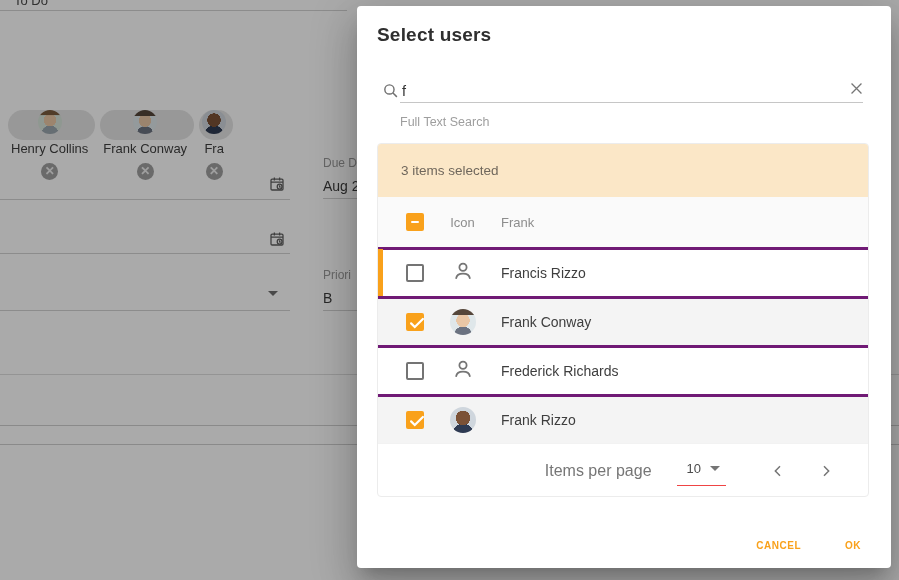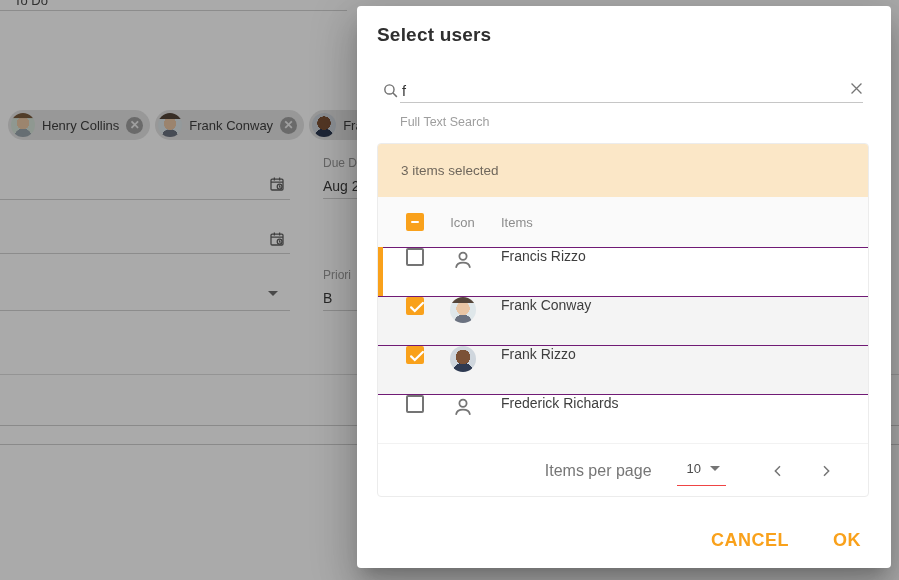--- a/index.html
+++ b/index.html
@@ -6,21 +6,21 @@
   html,body { width:899px; height:580px; overflow:hidden;
     font-family:"Liberation Sans", sans-serif; background:#fff; }
   .stage { position:relative; width:899px; height:580px; overflow:hidden; }
 
   
   .backdrop { position:absolute; inset:0; background:#fff; }
   .bg-status-value { position:absolute; left:14px; top:-7px; font-size:13px; color:#4a4a4a; }
   .bg-line { position:absolute; height:1px; background:#d2d2d2; }
   .chip-row { position:absolute; left:8px; top:110px; display:flex; gap:5px; }
   .chip { height:30px; border-radius:15px; background:#e4e4e4; display:flex; align-items:center;
-          padding:0 7px 0 3px; gap:7px; white-space:nowrap; }
+          padding:0 7px 0 3px; gap:7px; white-space:nowrap;flex-direction:column; }
   .chip .label { font-size:13px; color:#3f3f3f; }
   .chip .av { width:24px; height:24px; }
   .chip-x { width:17px; height:17px; border-radius:50%; background:#9f9f9f; color:#efefef;
             font-size:12px; line-height:17px; text-align:center; font-weight:bold; }
   .av { width:26px; height:26px; border-radius:50%; flex:none; }
   .av-henry-collins { background:
       linear-gradient(180deg,#7a5c3e 0 22%,transparent 23%),
       radial-gradient(circle at 50% 42%,#eac8a6 0 34%,transparent 35%),
       radial-gradient(circle at 50% 102%,#9aa5ad 0 32%,transparent 33%), #d7e4da; }
   .av-frank-conway { background:
@@ -52,22 +52,22 @@
   .search-underline { position:absolute; left:43px; top:96px; width:463px; height:1px; background:#c6c6c6; }
   .search-hint { position:absolute; left:43px; top:109px; font-size:12.5px; color:#9e9e9e; }
 
   .card { position:absolute; left:20px; top:137px; width:492px; height:354px;
           border:1px solid #ececec; border-radius:4px; overflow:hidden;
           display:flex; flex-direction:column; background:#fff; }
   .banner { flex:none; height:53px; display:flex; align-items:center; padding-left:23px;
             font-size:13.5px; }
   .thead { flex:none; height:50px; display:flex; align-items:center; background:#fafafa; }
   .th { font-size:13px; color:#8d8d8d; }
-  .trow { flex:none; height:49px; display:flex; align-items:flex-start; position:relative;
-          border-top:1px solid #701a75; background:#fff; }
+  .trow { flex:none; height:49px; display:flex; align-items:center; position:relative;
+          border-top:3px solid #701a75; background:#fff; }
   .trow.checked { background:#f4f4f4; }
   .trow.active::before { content:''; position:absolute; left:0; top:-1px; bottom:0; width:5px;
           background:var(--accent); }
   .cb { margin-left:28px; width:18px; height:18px; border:2px solid #747474; border-radius:2px;
         flex:none; position:relative; cursor:pointer; background:#fff; }
   .cb svg, .cb .dash { display:none; }
   .cb.checked, .cb.indet { background:var(--accent); border-color:var(--accent); }
   .cb.checked svg { display:block; position:absolute; left:0px; top:1px; }
   .cb.indet .dash { display:block; position:absolute; left:3px; top:6px; width:8px; height:2px;
         background:#fff; border-radius:1px; }
@@ -82,21 +82,21 @@
   .psel { display:flex; align-items:center; gap:9px; margin-left:25px; padding:6px 6px 9px 10px;
           border-bottom:1px solid #ef4444; cursor:pointer; }
   .psel .val { font-size:13px; color:#4c4c4c; }
   .psel .caret { width:0; height:0; border-left:5px solid transparent; border-right:5px solid transparent;
           border-top:5px solid #757575; }
   .pg-btn { width:24px; height:24px; display:flex; align-items:center; justify-content:center;
           cursor:pointer; color:#757575; }
   .pg-prev { margin-left:40px; } .pg-next { margin-left:24px; }
 
   .actions { position:absolute; right:30px; bottom:17px; display:flex; gap:44px; align-items:center; }
-  .btn { font-size:18px; font-weight:bold; letter-spacing:.5px; color:var(--accent);
+  .btn { font-size:10px; font-weight:bold; letter-spacing:.5px; color:var(--accent);
          background:none; border:none; cursor:pointer; font-family:inherit; }
 </style>
 </head>
 <body>
 
 <div class="stage">
 
   <div class="backdrop">
     <div class="bg-status-value">To Do</div>
     <div class="bg-line" style="left:0;top:10px;width:347px;"></div>
@@ -177,21 +177,21 @@
 
     <div class="card">
       <div class="banner" style="background: rgb(251, 231, 199); color: rgb(111, 103, 92);">3 items selected</div>
 
       <div class="thead">
         <span class="cb indet" id="head-cb">
 
           <span class="dash"></span>
         </span>
         <span class="th th-icon">Icon</span>
-        <span class="th th-name">Items</span>
+        <span class="th th-name">Frank</span>
       </div>
 
       <div id="rows">
   <div class="trow active" data-icon="person-placeholder">
     <span class="cb">
       
       
     </span>
     <span class="icon-cell">
       <span class="person-svg">
@@ -212,50 +212,50 @@
               </svg>
 
     </span>
     <span class="icon-cell">
 
       <span class="av av-frank-conway"></span>
     </span>
     <span class="name-cell">Frank Conway</span>
   </div>
 
-  <div class="trow checked" data-icon="avatar-frank-rizzo">
-    <span class="cb checked">
-      <svg width="18" height="14" viewBox="0 0 24 19">
-                <path d="M4 10l5 5L20 4" fill="none" stroke="#fff" stroke-width="3" stroke-linecap="round"></path>
-              </svg>
-
-    </span>
-    <span class="icon-cell">
-
-      <span class="av av-frank-rizzo"></span>
-    </span>
-    <span class="name-cell">Frank Rizzo</span>
-  </div>
-
   <div class="trow" data-icon="person-placeholder">
     <span class="cb">
       
       
     </span>
     <span class="icon-cell">
       <span class="person-svg">
         <svg width="24" height="24" viewBox="0 0 24 24" fill="none" stroke="#757575" stroke-width="1.8">
           <circle cx="12" cy="8.2" r="3.6"></circle>
                   <path d="M5.2 19.2c.4-3 3.1-4.6 6.8-4.6s6.4 1.6 6.8 4.6" stroke-linecap="round"></path>
         </svg>
       </span>
 
     </span>
     <span class="name-cell">Frederick Richards</span>
   </div>
+
+  <div class="trow checked" data-icon="avatar-frank-rizzo">
+    <span class="cb checked">
+      <svg width="18" height="14" viewBox="0 0 24 19">
+                <path d="M4 10l5 5L20 4" fill="none" stroke="#fff" stroke-width="3" stroke-linecap="round"></path>
+              </svg>
+
+    </span>
+    <span class="icon-cell">
+
+      <span class="av av-frank-rizzo"></span>
+    </span>
+    <span class="name-cell">Frank Rizzo</span>
+  </div>
 </div>
 
       <div class="pager">
         <span class="pager-label">Items per page</span>
         <span class="psel">
           <span class="val">10</span>
           <span class="caret"></span>
         </span>
         <span class="pg-btn pg-prev">
           <svg width="16" height="16" viewBox="0 0 24 24" fill="none" stroke="currentColor" stroke-width="2.2">

